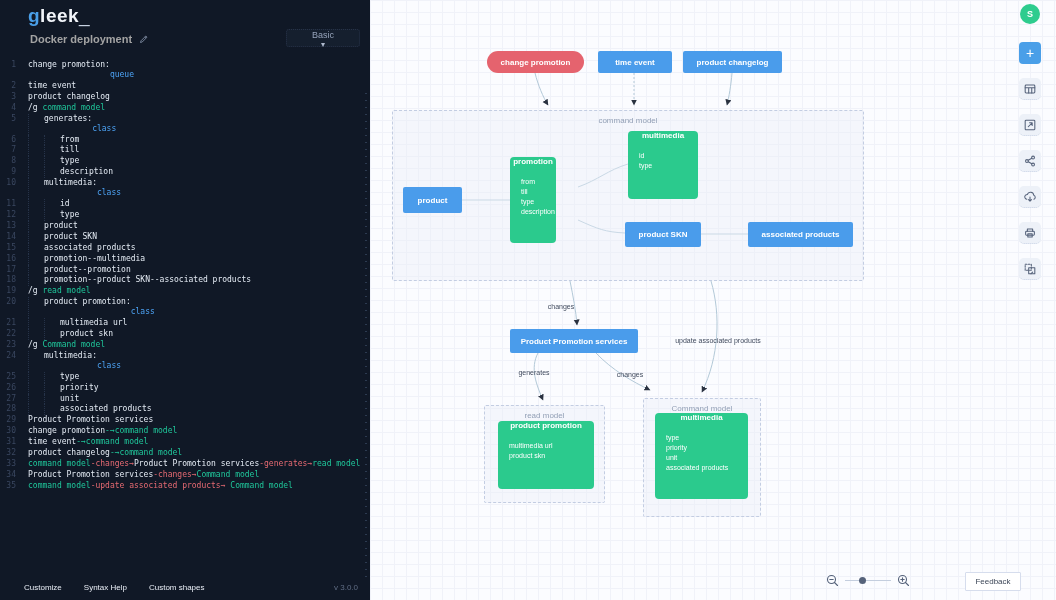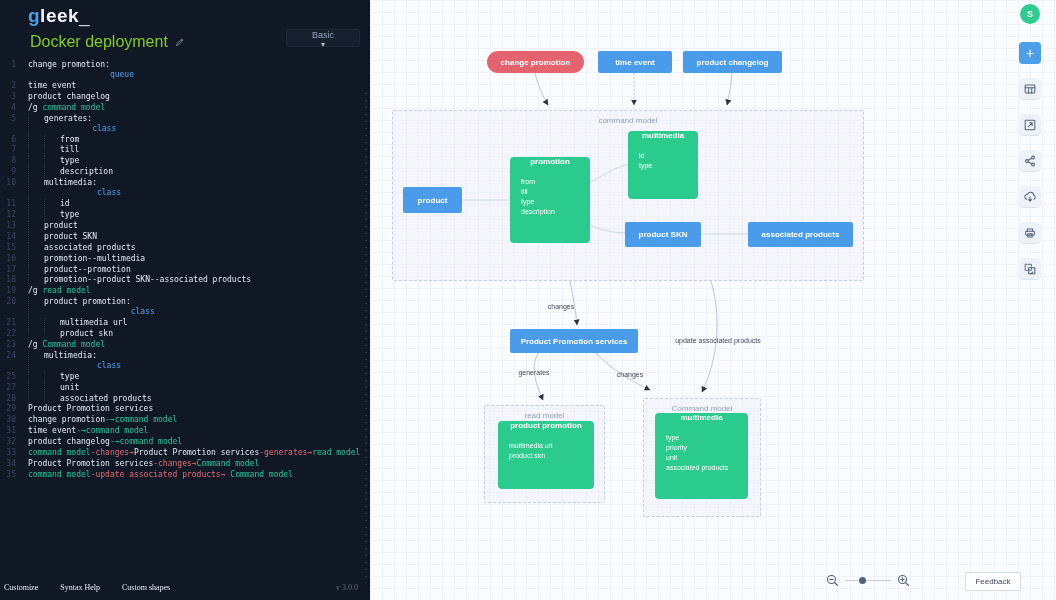--- a/index.html
+++ b/index.html
@@ -7,39 +7,39 @@
   .app { display:flex; width:1056px; height:600px; }
 
   
   .left-panel { position:relative; width:370px; height:600px; background:#101826; flex:0 0 370px; }
   .left-panel::after { content:""; position:absolute; top:90px; bottom:20px; right:3px; width:2px;
     background-image:radial-gradient(circle,#2c3a50 1px,transparent 1px); background-size:2px 7px; }
   .logo { position:absolute; left:28px; top:5px; font-size:19px; font-weight:600; letter-spacing:.5px; color:#f2f5fa; }
   .logo .g { color:#4a9fe8; }
   .logo .cursor { color:#c7d2e2; font-weight:400; }
   .title-row { position:absolute; left:30px; top:33px; display:flex; align-items:center; gap:7px; }
-  .doc-title { font-size:16px; font-weight:400; color:#84cc16; }
+  .doc-title { font-size:11px; font-weight:700; color:#a3a3a3; }
   .pencil-btn { background:none; border:none; cursor:pointer; display:flex; }
   .type-select { position:absolute; left:286px; top:29px; width:74px; height:18px; background:#151f2e;
     border:1px dotted #273248; border-radius:3px; color:#96a3ba; font-size:9px; display:flex;
     align-items:center; justify-content:space-between; padding:0 6px; cursor:pointer;flex-direction:column; }
   .caret { font-size:8px; color:#aeb9cc; }
 
   .code { position:absolute; top:60px; left:0; right:8px; font-family:"DejaVu Sans Mono",monospace;
     font-size:8px; line-height:10.9px; }
   .cl { display:flex; white-space:pre; }
   .ln { display:inline-block; width:16px; text-align:right; color:#3a4760; margin-right:12px; flex:0 0 16px; }
   .lt { display:flex; }
   .ig { display:inline-block; width:16px; border-left:1px dotted #263349; flex:0 0 16px; }
   .c-w { color:#e4ebf4; }
   .c-b { color:#4da3f5;margin-top:10px; }
   .c-g { color:#1fc79b; }
   .c-p { color:#e66a72; }
 
-  .panel-footer { position:absolute; bottom:8px; left:4px; right:12px; display:flex; align-items:center; font-size:8px;font-family:Liberation Serif, serif; }
+  .panel-footer { position:absolute; bottom:8px; left:24px; right:12px; display:flex; align-items:center; font-size:8px; }
   .pf-btn { background:none; border:none; color:#e8edf5; font-size:8px; font-family:inherit; margin-right:22px; cursor:pointer; }
   .version { margin-left:auto; color:#606d84; font-size:8px; }
 
   
   .canvas { position:relative; width:686px; height:600px; background-color:#fbfcff;
     background-image:linear-gradient(#f0f2f9 1px,transparent 1px),linear-gradient(90deg,#f0f2f9 1px,transparent 1px);
     background-size:12px 12px; overflow:hidden; }
   .edges { position:absolute; left:0; top:0; width:686px; height:600px; pointer-events:none; }
 
   .container-box { position:absolute; border:1px dashed #c3cde2; background:rgba(233,238,249,.42); border-radius:2px; }
@@ -114,20 +114,21 @@
         <div class="cl"><span class="ln">16</span><span class="lt"><span class="ig"></span><span class="c-w">promotion--multimedia</span></span></div>
         <div class="cl"><span class="ln">17</span><span class="lt"><span class="ig"></span><span class="c-w">product--promotion</span></span></div>
         <div class="cl"><span class="ln">18</span><span class="lt"><span class="ig"></span><span class="c-w">promotion--product SKN--associated products</span></span></div>
         <div class="cl"><span class="ln">19</span><span class="lt"><span class="c-w">/g </span><span class="c-g">read model</span></span></div>
         <div class="cl"><span class="ln">20</span><span class="lt"><span class="ig"></span><span class="c-w">product promotion:</span><span class="c-b">class</span></span></div>
         <div class="cl"><span class="ln">21</span><span class="lt"><span class="ig"></span><span class="ig"></span><span class="c-w">multimedia url</span></span></div>
         <div class="cl"><span class="ln">22</span><span class="lt"><span class="ig"></span><span class="ig"></span><span class="c-w">product skn</span></span></div>
         <div class="cl"><span class="ln">23</span><span class="lt"><span class="c-w">/g </span><span class="c-g">Command model</span></span></div>
         <div class="cl"><span class="ln">24</span><span class="lt"><span class="ig"></span><span class="c-w">multimedia:</span><span class="c-b">class</span></span></div>
         <div class="cl"><span class="ln">25</span><span class="lt"><span class="ig"></span><span class="ig"></span><span class="c-w">type</span></span></div>
+        <div class="cl"><span class="ln">26</span><span class="lt"><span class="ig"></span><span class="ig"></span><span class="c-w">priority</span></span></div>
         <div class="cl"><span class="ln">27</span><span class="lt"><span class="ig"></span><span class="ig"></span><span class="c-w">unit</span></span></div>
         <div class="cl"><span class="ln">28</span><span class="lt"><span class="ig"></span><span class="ig"></span><span class="c-w">associated products</span></span></div>
         <div class="cl"><span class="ln">29</span><span class="lt"><span class="c-w">Product Promotion services</span></span></div>
         <div class="cl"><span class="ln">30</span><span class="lt"><span class="c-w">change promotion</span><span class="c-g">-→</span><span class="c-g">command model</span></span></div>
         <div class="cl"><span class="ln">31</span><span class="lt"><span class="c-w">time event</span><span class="c-g">-→</span><span class="c-g">command model</span></span></div>
         <div class="cl"><span class="ln">32</span><span class="lt"><span class="c-w">product changelog</span><span class="c-g">-→</span><span class="c-g">command model</span></span></div>
         <div class="cl"><span class="ln">33</span><span class="lt"><span class="c-g">command model</span><span class="c-p">-changes→</span><span class="c-w">Product Promotion services</span><span class="c-p">-generates→</span><span class="c-g">read model</span></span></div>
         <div class="cl"><span class="ln">34</span><span class="lt"><span class="c-w">Product Promotion services</span><span class="c-p">-changes→</span><span class="c-g">Command model</span></span></div>
         <div class="cl"><span class="ln">35</span><span class="lt"><span class="c-g">command model</span><span class="c-p">-update associated products→ </span><span class="c-g">Command model</span></span></div>
       </div>
@@ -172,21 +173,21 @@
         </div>
         <div class="container-box" style="left: 273px; top: 398px; width: 118px; height: 119px;">
           <div class="container-label">Command model</div>
         </div>
       </div>
     <div id="dg-nodes">
         <div class="node node-queue" style="left: 117px; top: 51px; width: 97px; height: 22px;">change promotion</div>
         <div class="node node-rect" style="left: 228px; top: 51px; width: 74px; height: 22px;">time event</div>
         <div class="node node-rect" style="left: 313px; top: 51px; width: 99px; height: 22px;">product changelog</div>
         <div class="node node-rect" style="left: 33px; top: 187px; width: 59px; height: 26px;">product</div>
-        <div class="node node-class" style="left: 140px; top: 157px; width: 80px; height: 86px;">
+        <div class="node node-class" style="left: 140px; top: 157px; width: 46px; height: 86px;">
           <div class="cls-title">promotion</div>
           <div class="cls-attr">from</div>
           <div class="cls-attr">till</div>
           <div class="cls-attr">type</div>
           <div class="cls-attr">description</div>
         </div>
         <div class="node node-class" style="left: 258px; top: 131px; width: 70px; height: 68px;">
           <div class="cls-title">multimedia</div>
           <div class="cls-attr">id</div>
           <div class="cls-attr">type</div>

